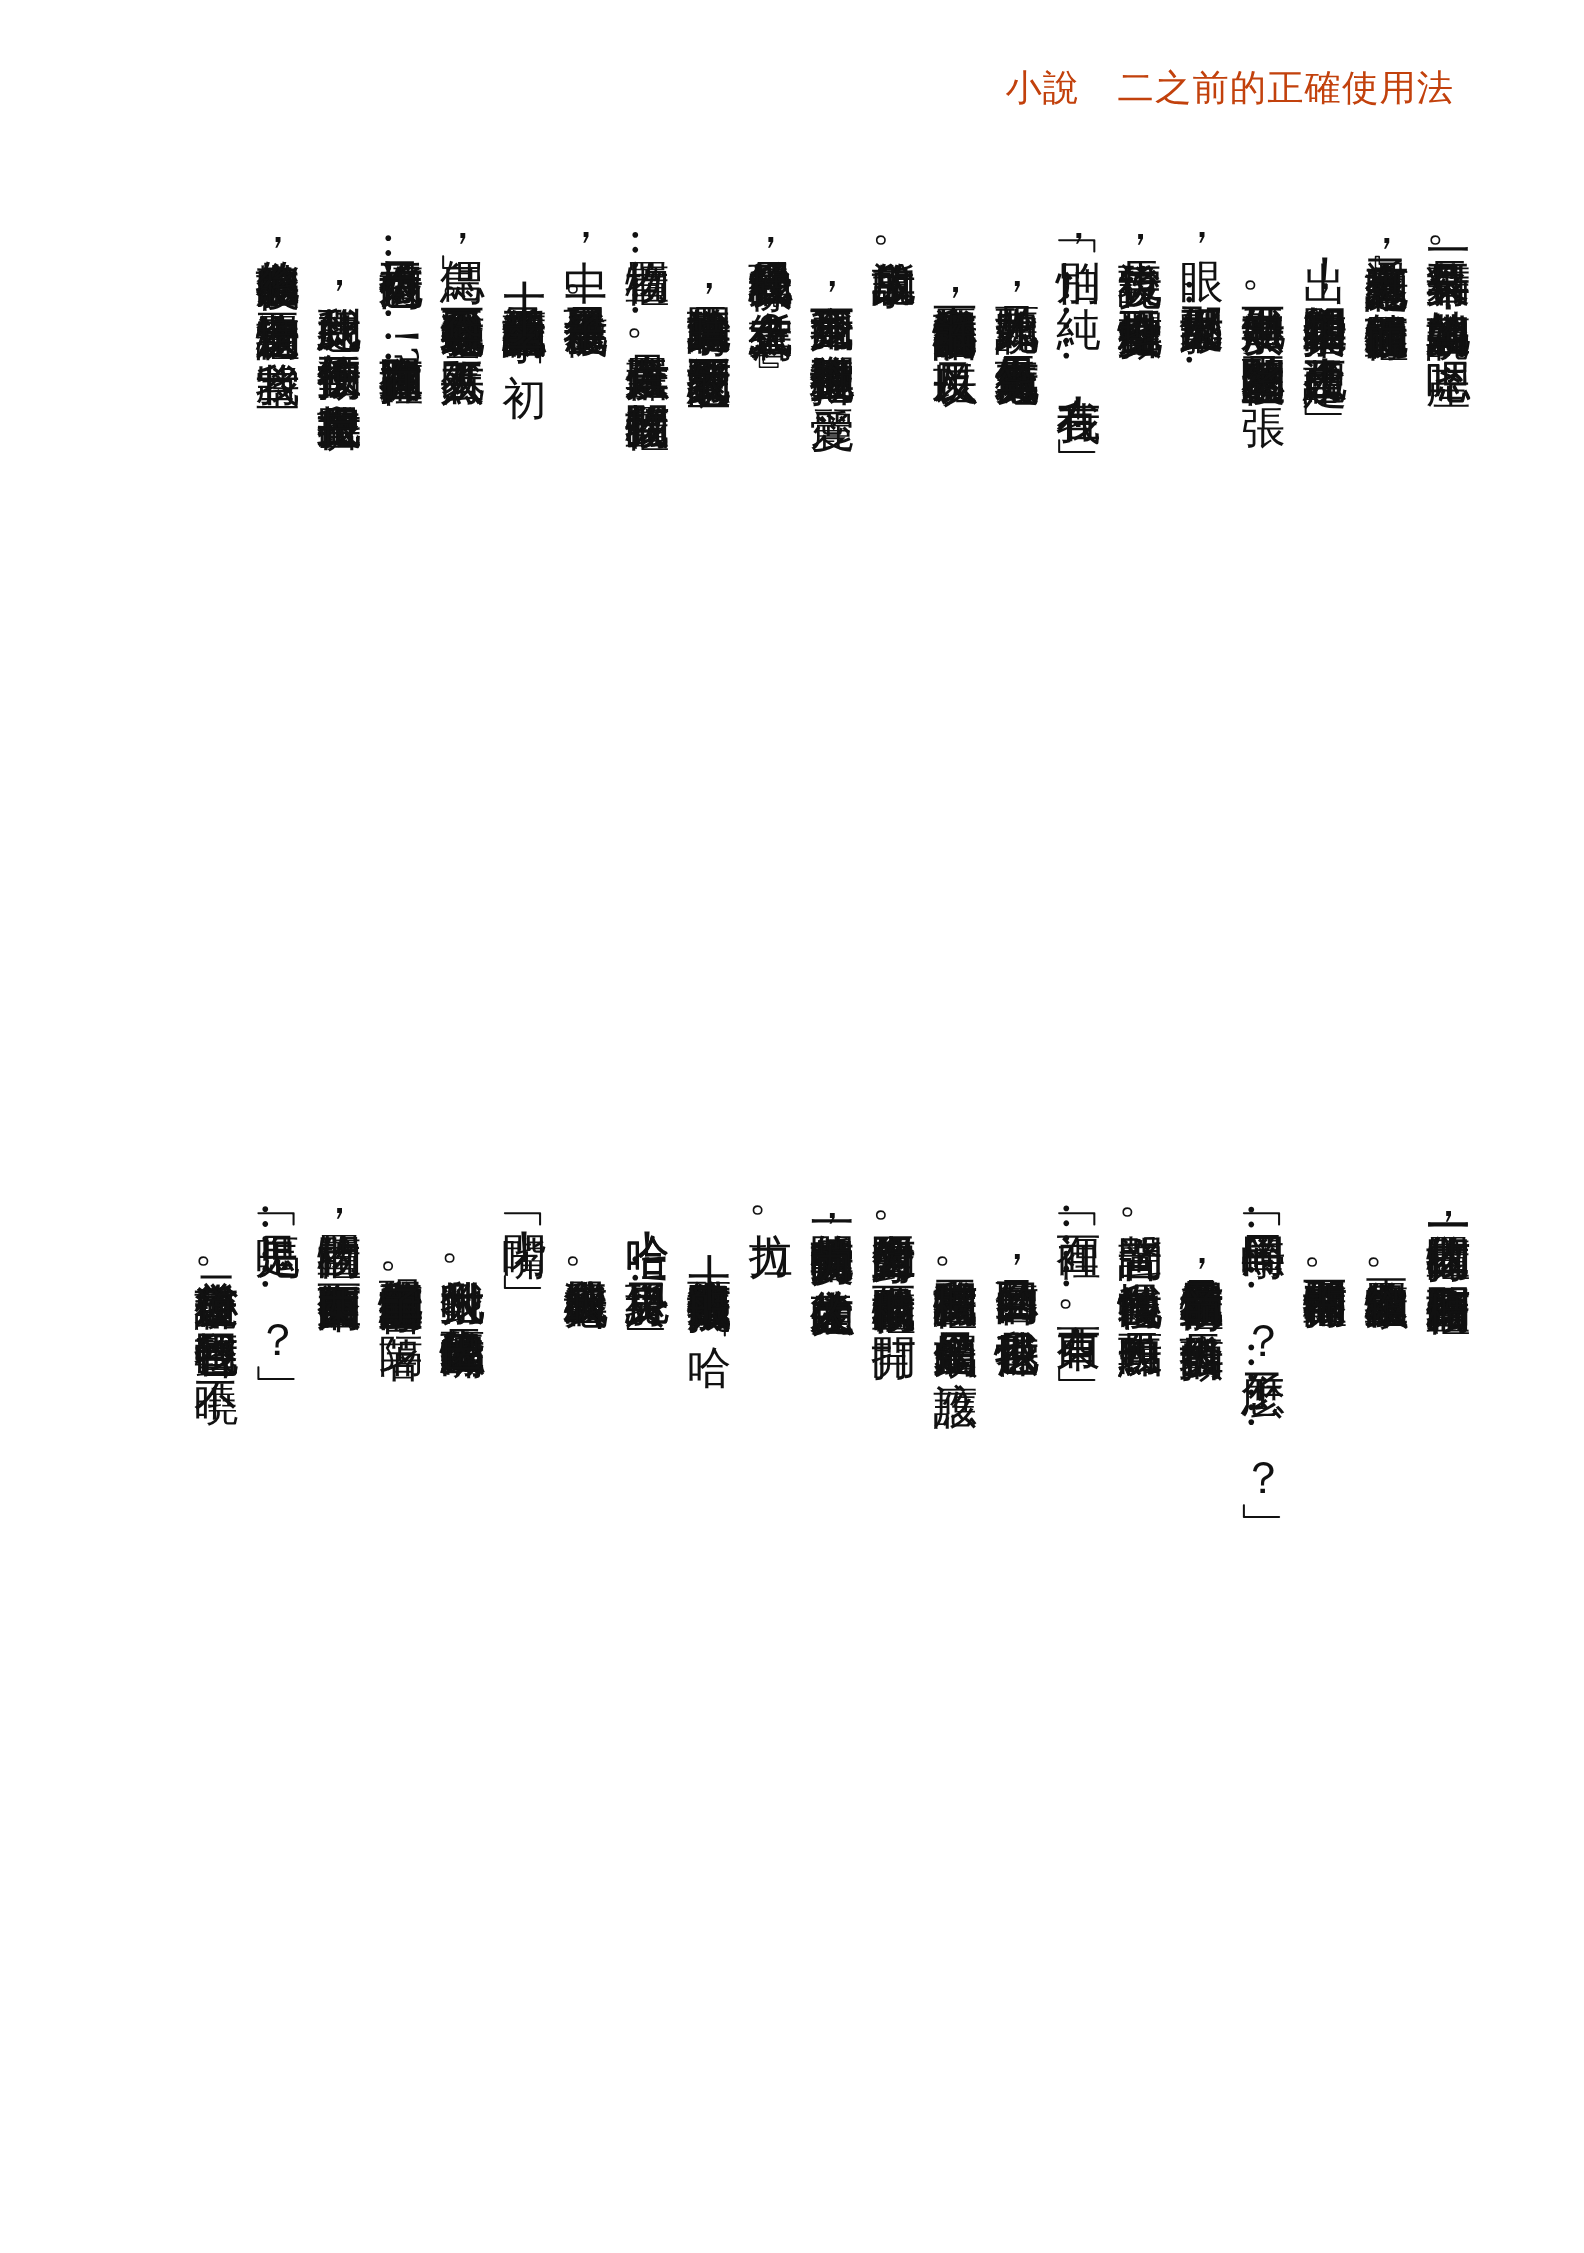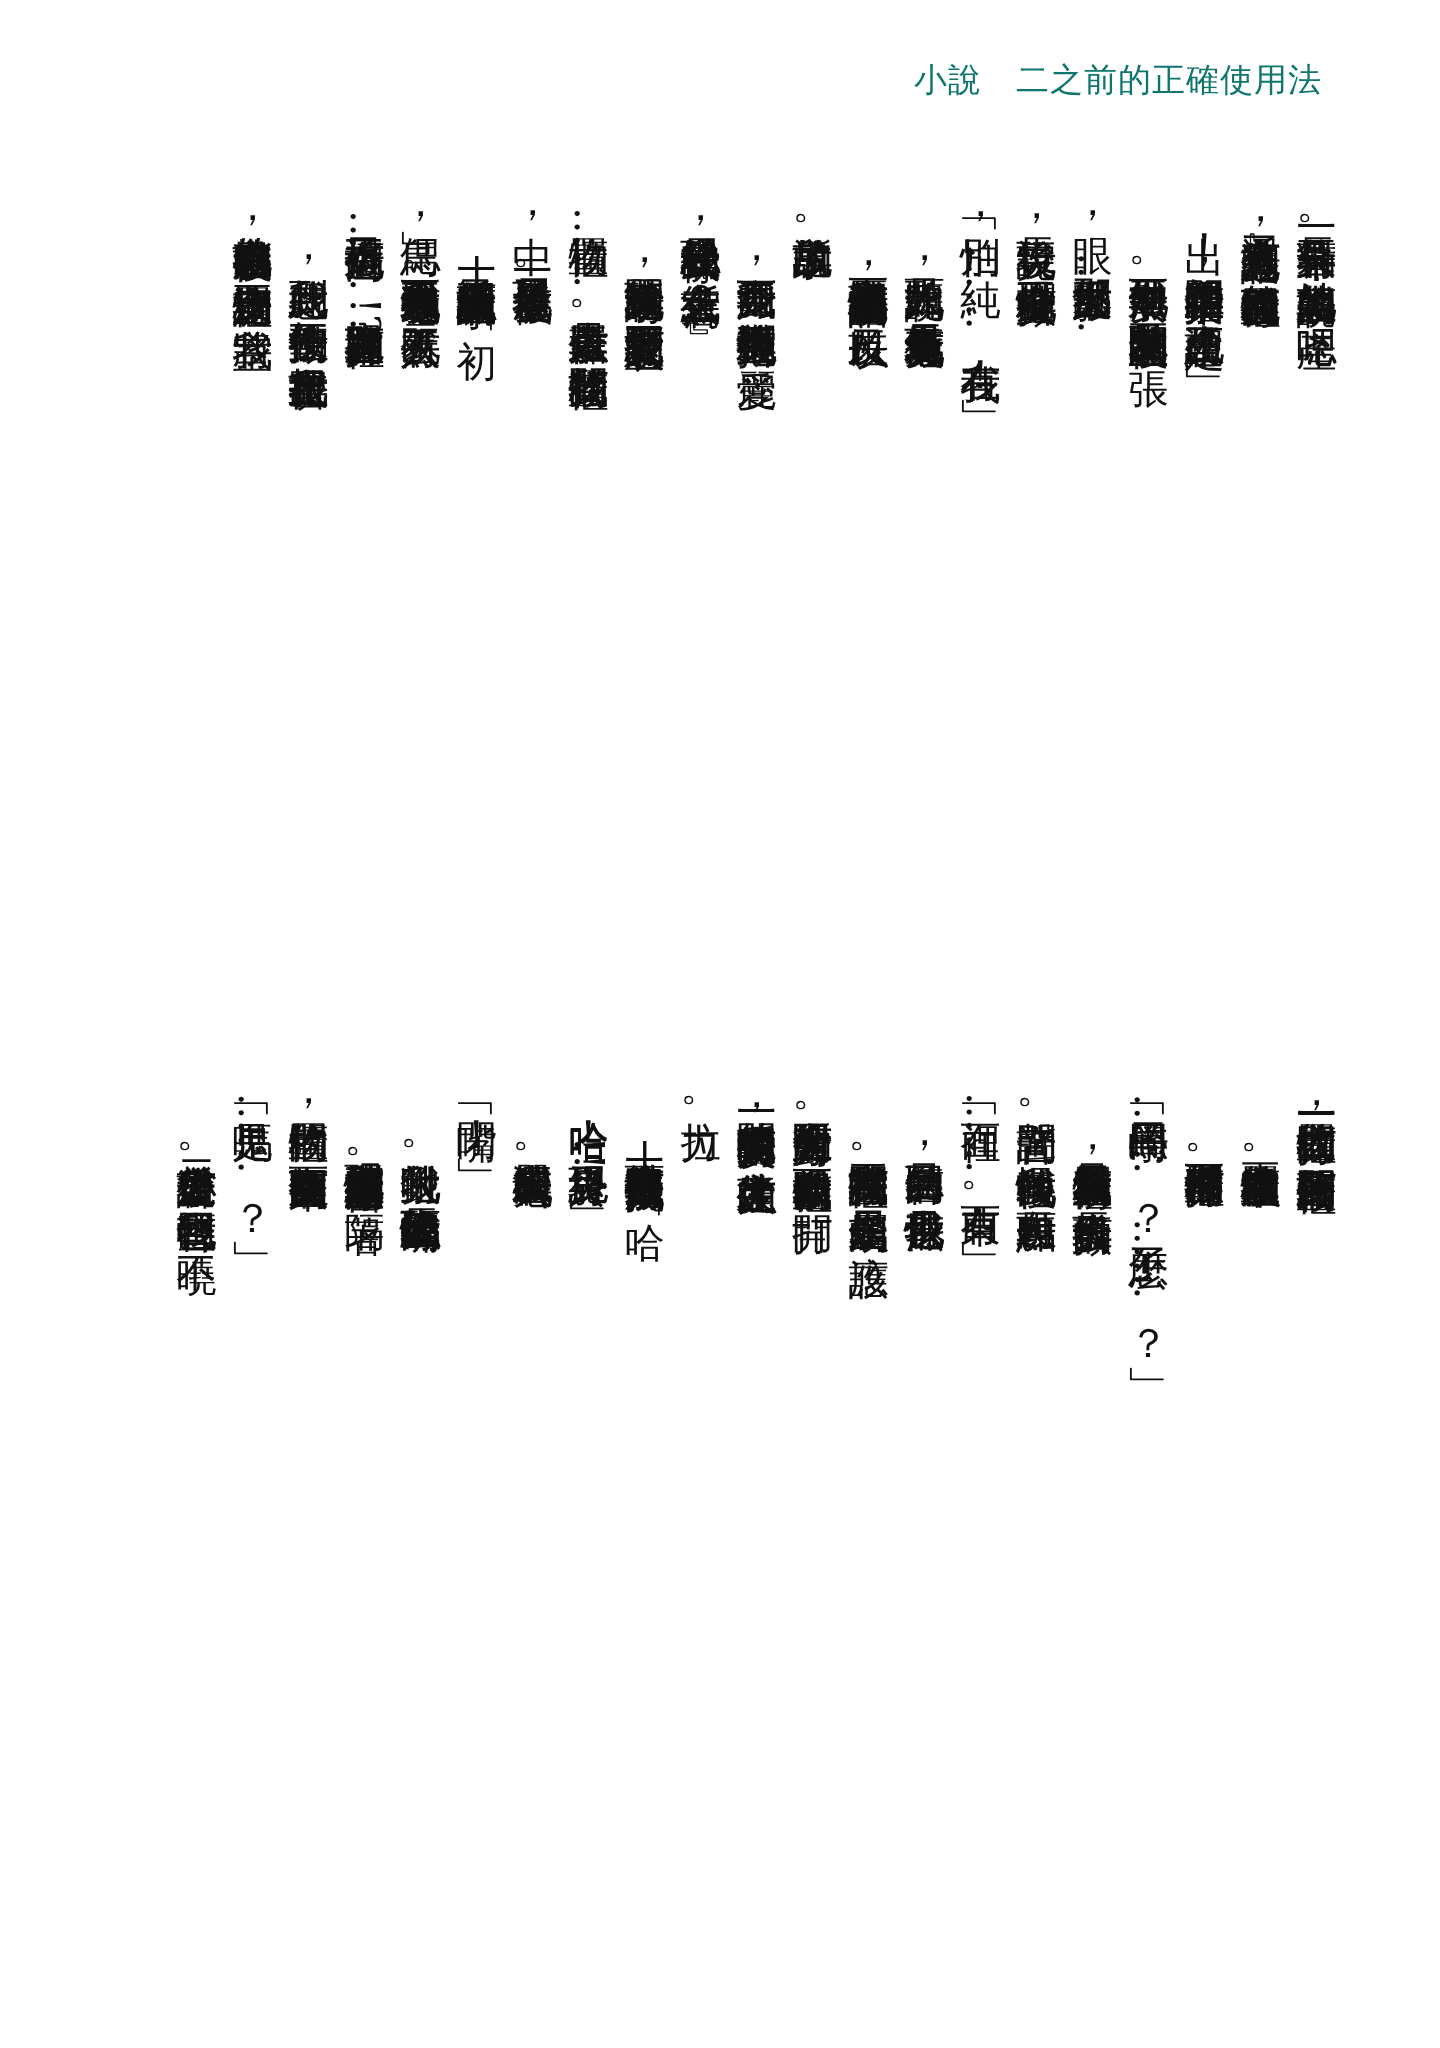--- a/index.html
+++ b/index.html
@@ -4,21 +4,21 @@
   <style>
     html, body { margin: 0; padding: 0; background: #ffffff; }
     body {
       width: 1440px; height: 2048px; position: relative; overflow: hidden;
       font-family: "DejaVu Serif", "Liberation Serif", serif;
       color: #111111;
     }
     .running-header {
       position: absolute; top: 58px; right: 118px;
       font-family: "DejaVu Sans", "Liberation Sans", sans-serif;
-      font-size: 33px; letter-spacing: 1px; color: #0f766e;
+      font-size: 33px; letter-spacing: 1px; color: #c2410c;
       white-space: pre;
     }
     .text-block {
       position: absolute;
       writing-mode: vertical-rl;
       -webkit-writing-mode: vertical-rl;
       font-size: 40.5px;
       line-height: 56px;
       letter-spacing: 0.6px;
       white-space: pre;

